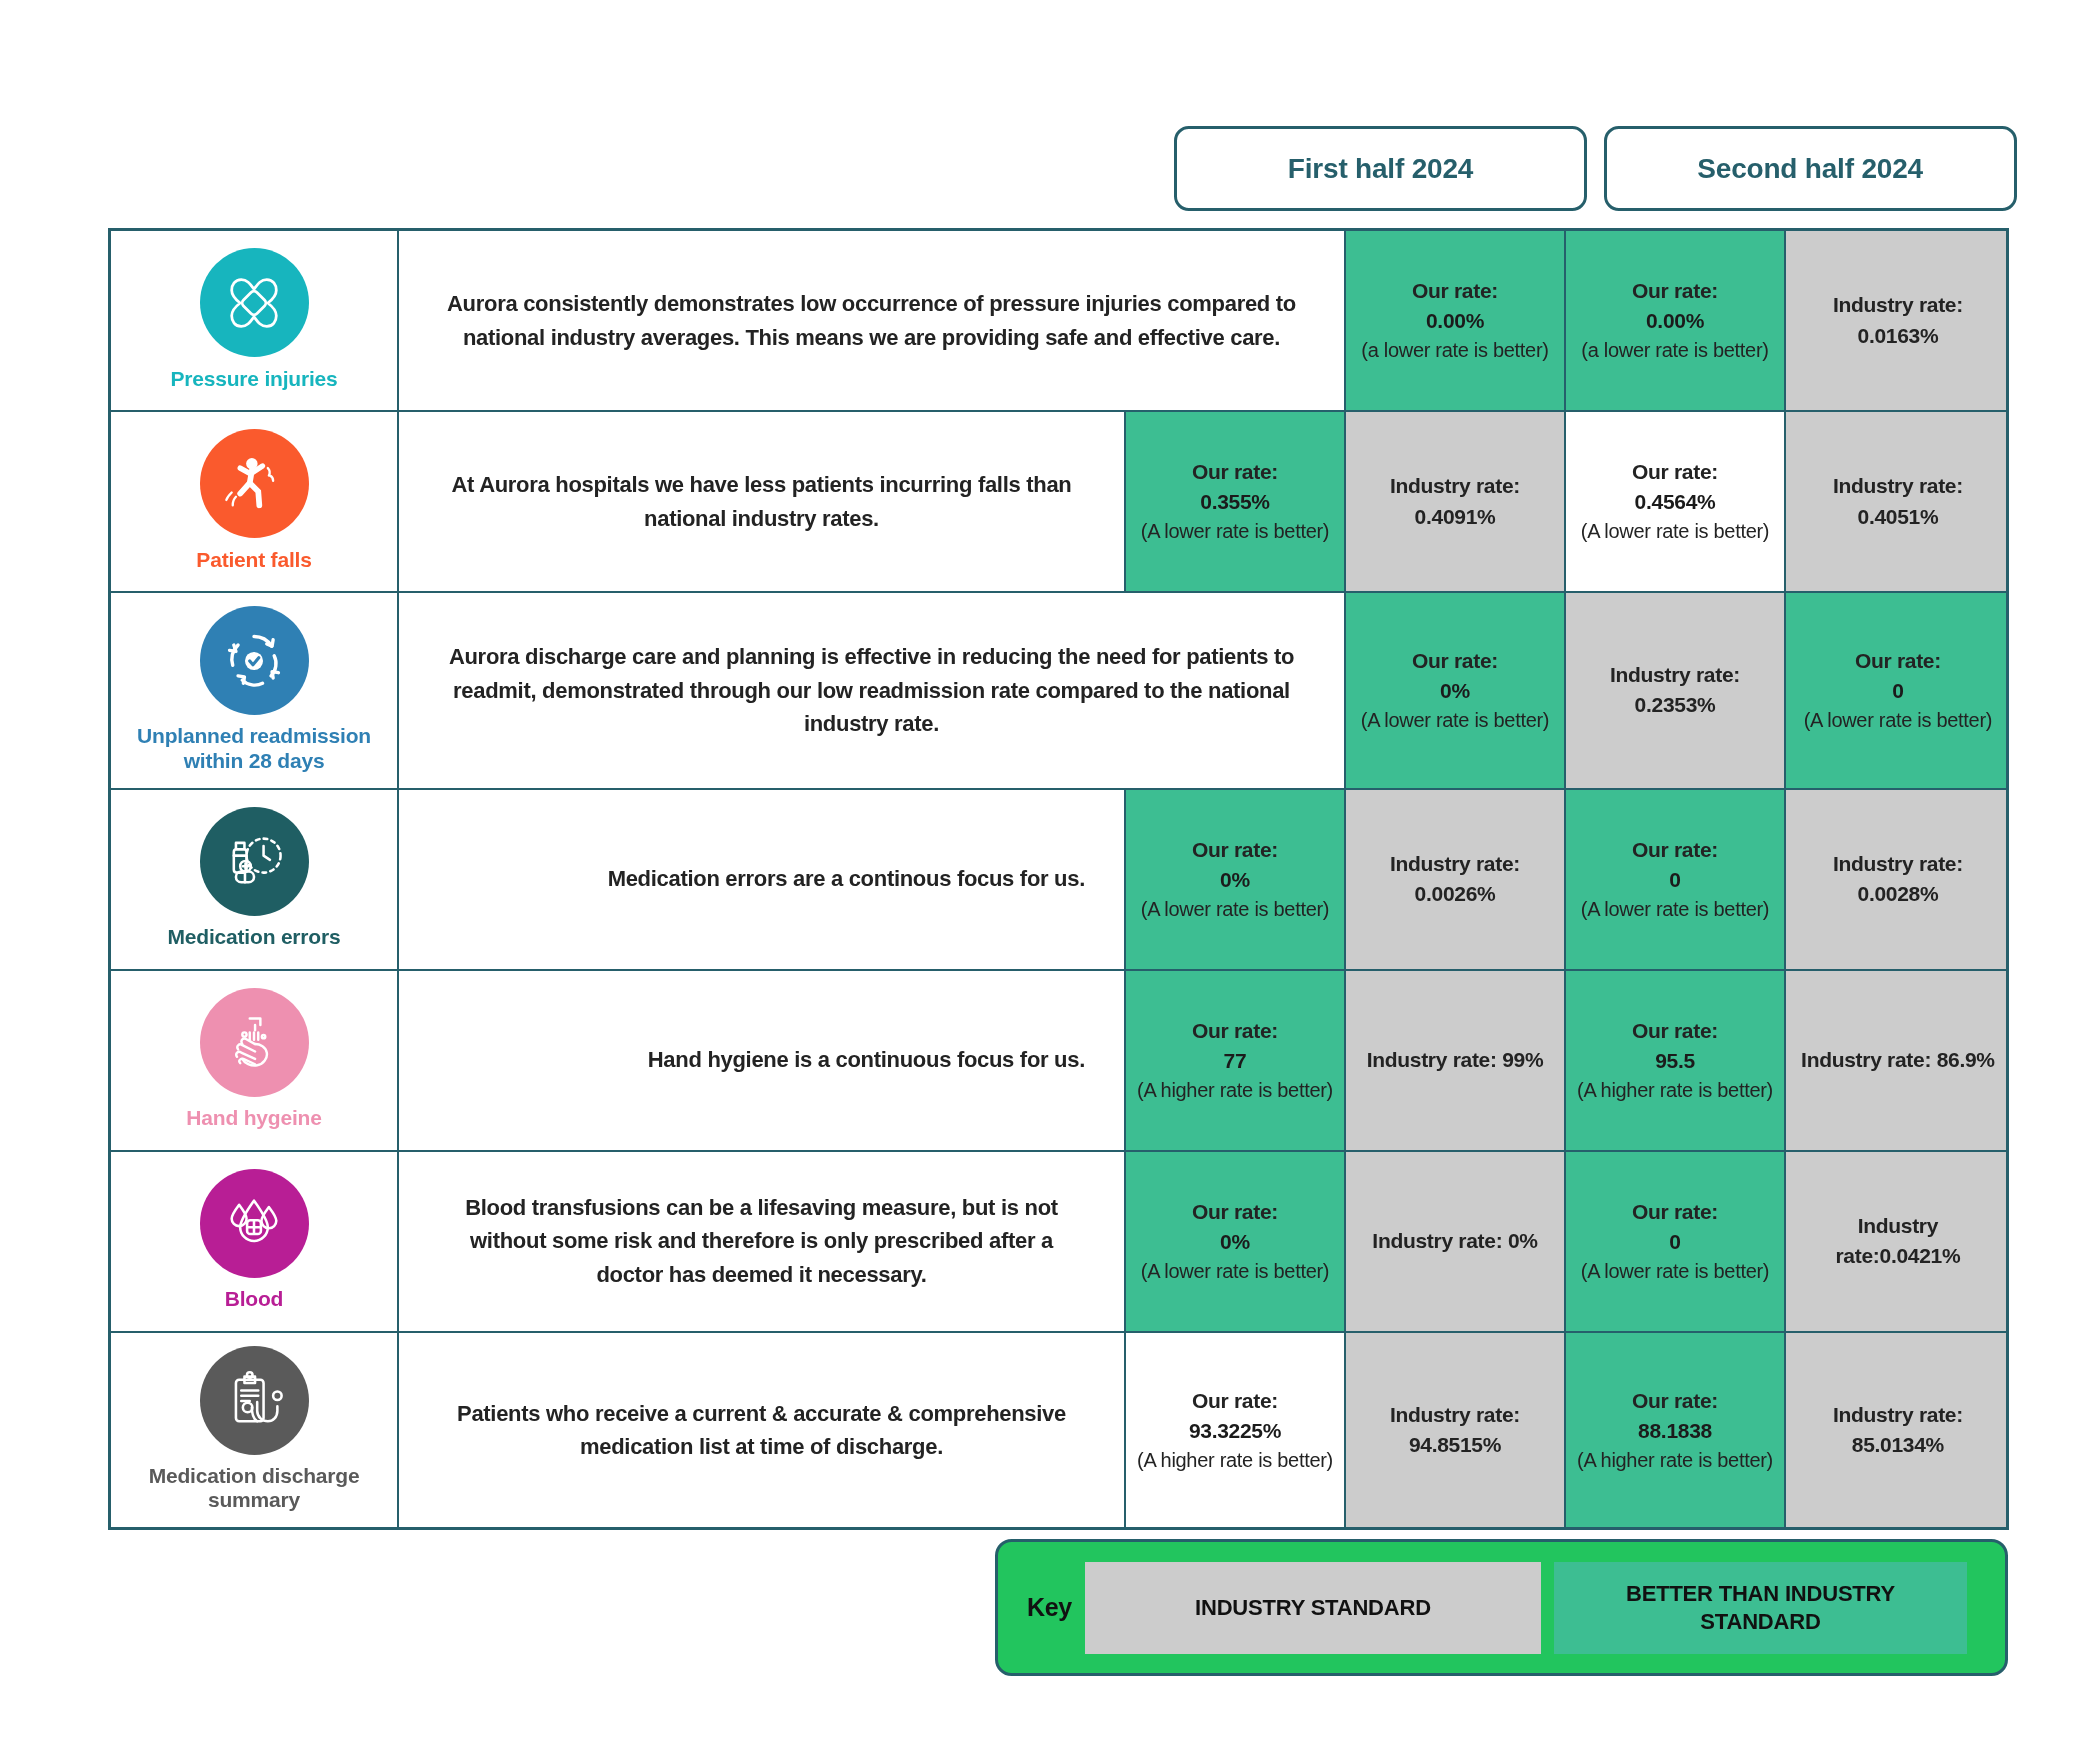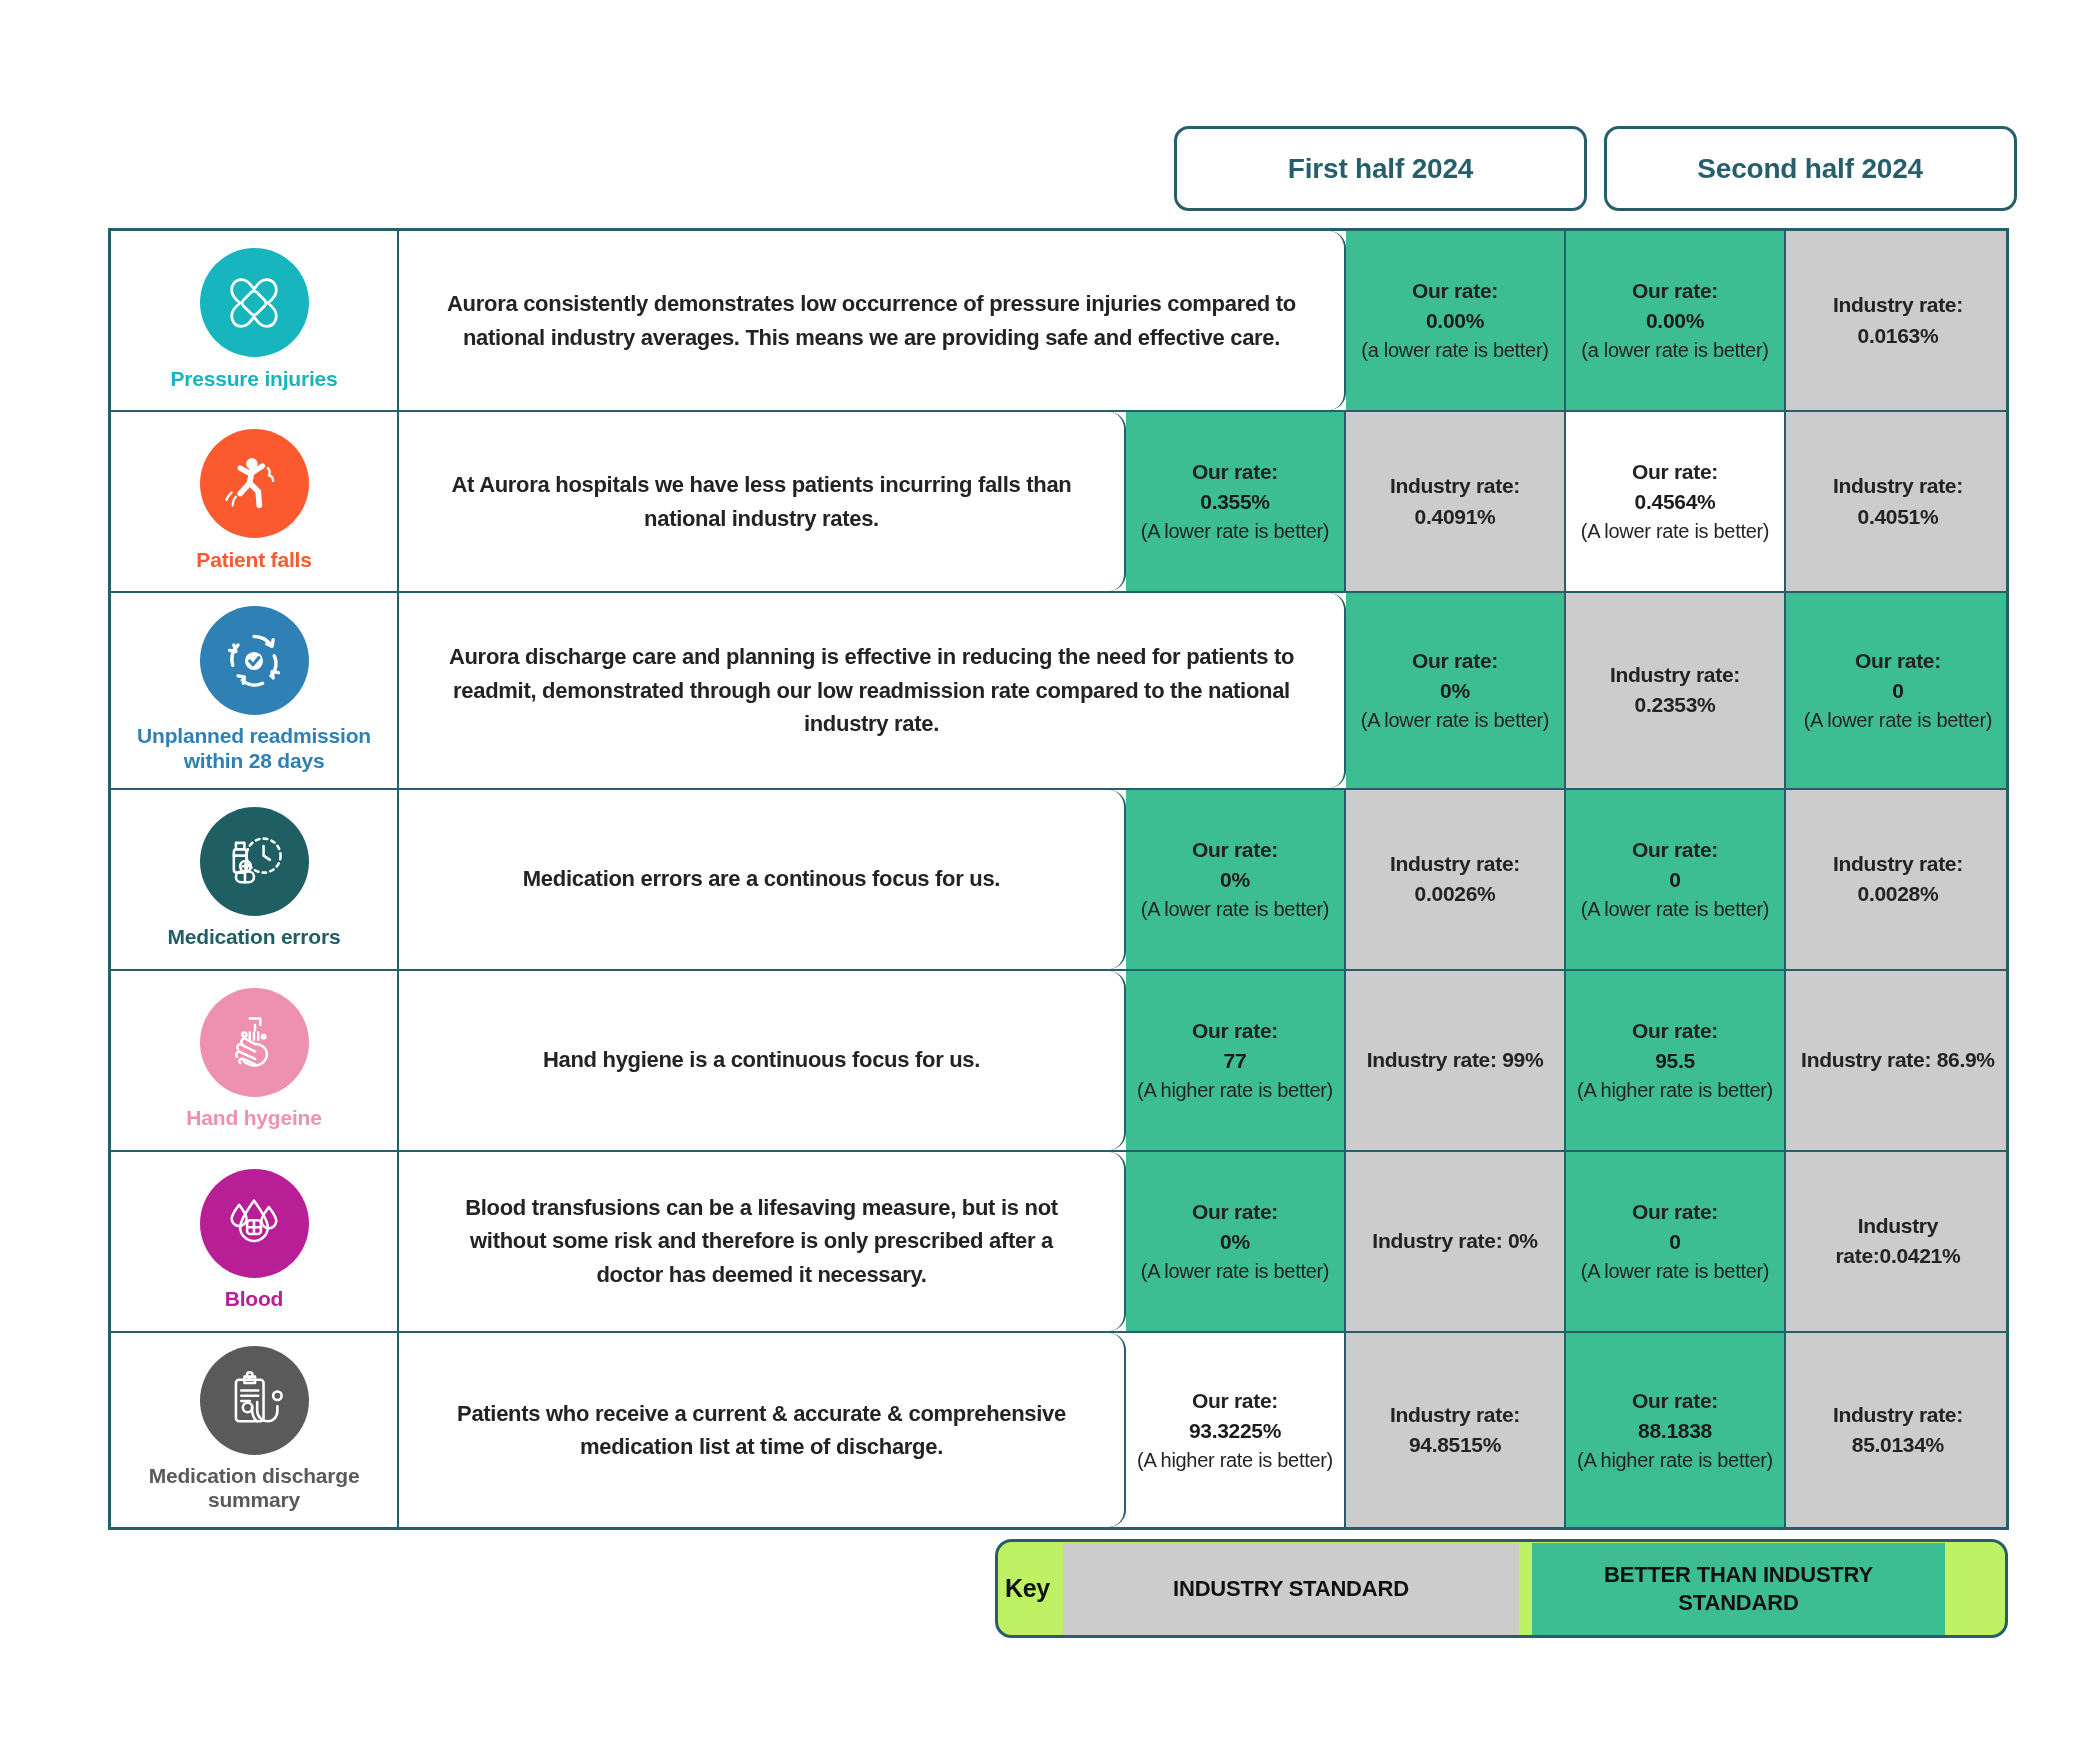--- a/index.html
+++ b/index.html
@@ -82,24 +82,23 @@
     line-height: 1.16;
     letter-spacing: -0.2px;
   }
 
   
   .desc-cell {
     flex: 1 1 auto;
     border-right: 2.8px solid #265F6B;
     display: flex;
     align-items: center;
-    justify-content: center;
+    justify-content: flex-end;
     padding: 16.6px 39px;
     background: #ffffff;
-    border-radius: 17px;
   }
   .desc-text {
     font-size: 22px;
     font-weight: bold;
     color: #232323;
     text-align: center;
     line-height: 1.52;
     letter-spacing: -0.3px;
   }
 
@@ -149,27 +148,27 @@
     line-height: 1.44;
     letter-spacing: -0.3px;
   }
 
   
   .key-box {
     position: absolute;
     top: 1539px;
     left: 995px;
     width: 1013px;
-    height: 99px;
+    height: 137px;
     border: 3.7px solid #265F6B;
     border-radius: 16.6px;
-    background: #bef264;
-    display: flex;
-    align-items: center;
-    padding: 0 7px;
+    background: #22c55e;
+    display: flex;
+    align-items: center;
+    padding: 0 29px;
     gap: 13px;
   }
   .key-label {
     font-size: 25px;
     font-weight: bold;
     color: #111111;
     letter-spacing: -0.3px;
   }
   .key-swatch {
     height: 92px;

